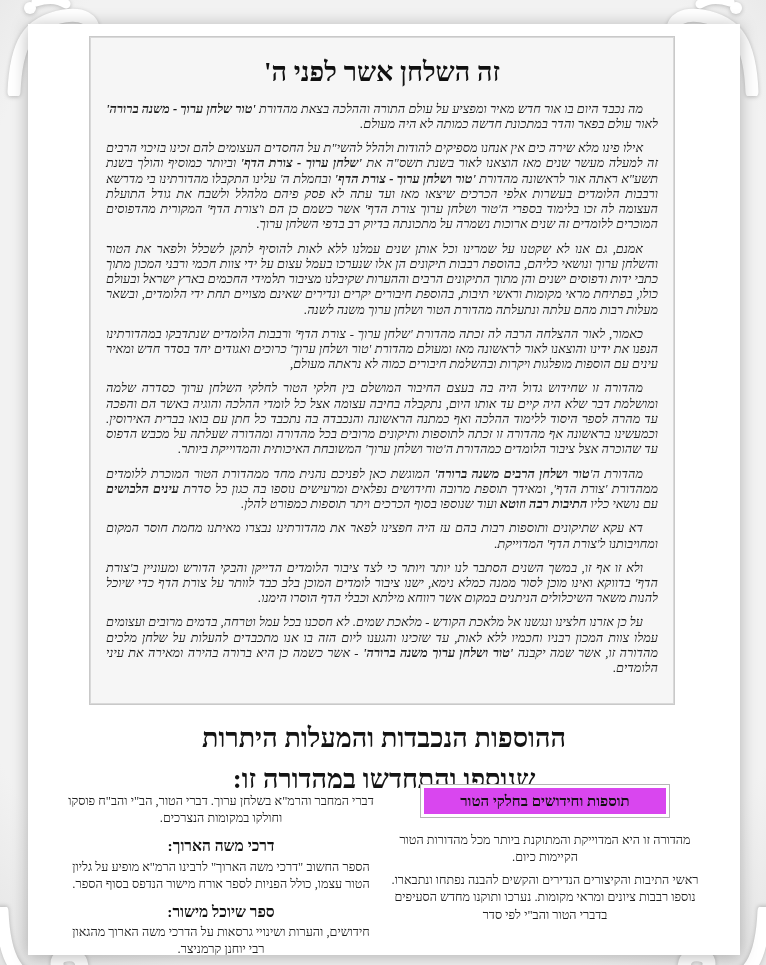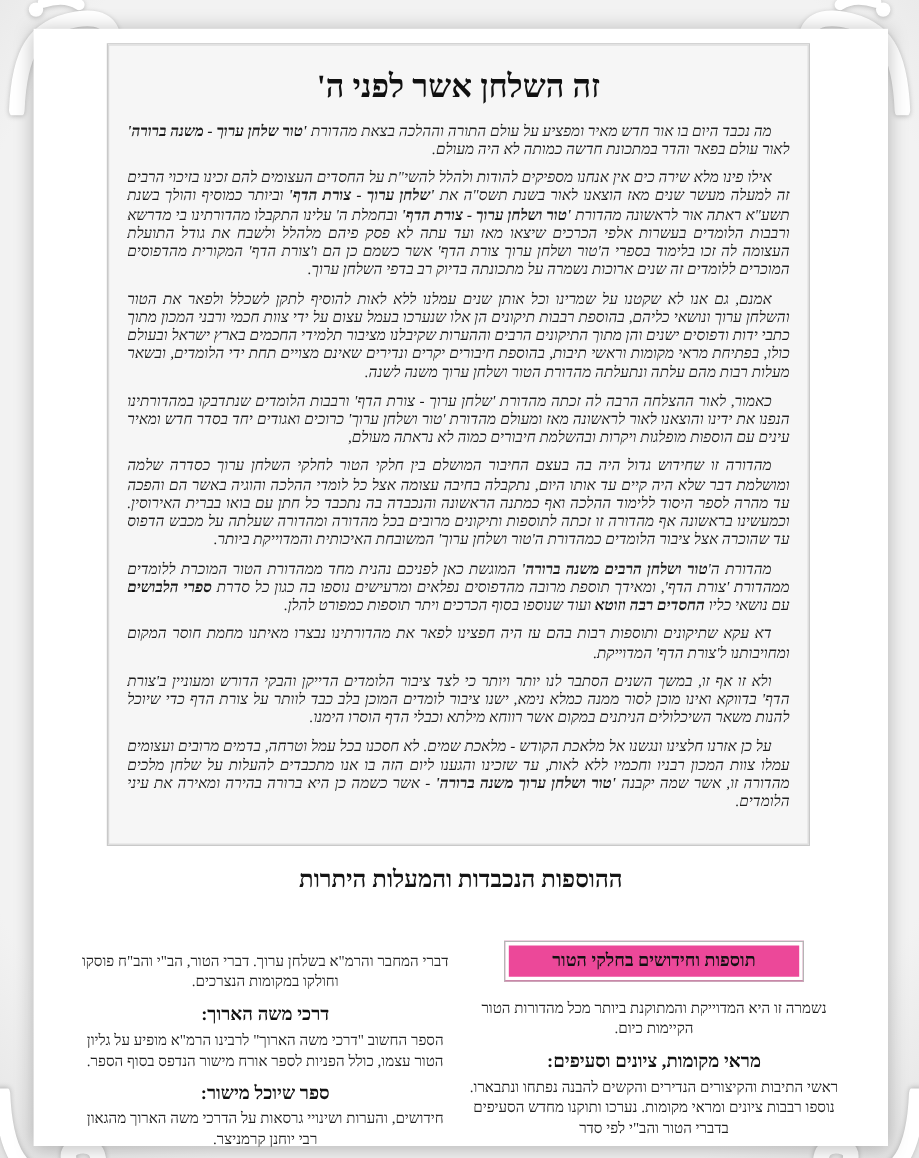--- a/index.html
+++ b/index.html
@@ -39,32 +39,32 @@
   }
   .intro-paragraphs p{
     margin:0 0 9px;color:var(--text);
     font-size:12.7px;line-height:1.2;
     text-align:justify;text-indent:15px;font-style:italic;
   }
   .intro-paragraphs p b{font-weight:bold;}
   
   .additions-heading{
     position:absolute;top:694px;left:0;width:100%;text-align:center;
-    color:#141414;font-size:20px;font-weight:bold;line-height:1.5;
+    color:#141414;font-size:27px;font-weight:bold;line-height:1.5;
   }
   .columns{
     position:absolute;top:760px;left:40px;width:634px;
     display:flex;gap:14px;
   }
   .col{box-sizing:border-box;}
   .col-right{width:314px;}
   .col-left{width:306px;padding-top:9px;}
   .box-title{
     box-sizing:border-box;width:250px;height:34px;margin:0 auto 14px;
-    background:#ec4899;border:1px solid #b5b5b5;box-shadow:inset 0 0 0 3px #fff;
+    background:#d946ef;border:1px solid #b5b5b5;box-shadow:inset 0 0 0 3px #fff;
     text-align:center;font-size:15px;font-weight:bold;line-height:32px;color:#111;
   }
   .col h3{
     margin:9px 0 3px;text-align:center;color:#111;
     font-size:15.5px;font-weight:bold;line-height:1.25;
   }
   .col p{
     margin:0 0 6px;color:#1e1e1e;
     font-size:12.6px;line-height:1.36;text-align:center;
   }
@@ -101,38 +101,38 @@
 
   <div class="text-box">
     <div class="text-box-inner">
       <h1 class="main-title">זה השלחן אשר לפני ה'</h1>
       <div class="intro-paragraphs">
           <p><span>מה נכבד היום בו אור חדש מאיר ומפציע על עולם התורה וההלכה בצאת מהדורת </span><b>'טור שלחן ערוך - משנה ברורה'</b><span> לאור עולם בפאר והדר במתכונת חדשה כמותה לא היה מעולם.</span></p>
           <p><span>אילו פינו מלא שירה כים אין אנחנו מספיקים להודות ולהלל להשי"ת על החסדים העצומים להם זכינו בזיכוי הרבים זה למעלה מעשר שנים מאז הוצאנו לאור בשנת תשס"ה את </span><b>'שלחן ערוך - צורת הדף'</b><span> וביותר כמוסיף והולך בשנת תשע"א ראתה אור לראשונה מהדורת </span><b>'טור ושלחן ערוך - צורת הדף'</b><span> ובחמלת ה' עלינו התקבלו מהדורתינו בי מדרשא ורבבות הלומדים בעשרות אלפי הכרכים שיצאו מאז ועד עתה לא פסק פיהם מלהלל ולשבח את גודל התועלת העצומה לה זכו בלימוד בספרי ה'טור ושלחן ערוך צורת הדף' אשר כשמם כן הם ו'צורת הדף' המקורית מהדפוסים המוכרים ללומדים זה שנים ארוכות נשמרה על מתכונתה בדיוק רב בדפי השלחן ערוך.</span></p>
           <p><span>אמנם, גם אנו לא שקטנו על שמרינו וכל אותן שנים עמלנו ללא לאות להוסיף לתקן לשכלל ולפאר את הטור והשלחן ערוך ונושאי כליהם, בהוספת רבבות תיקונים הן אלו שנערכו בעמל עצום על ידי צוות חכמי ורבני המכון מתוך כתבי ידות ודפוסים ישנים והן מתוך התיקונים הרבים וההערות שקיבלנו מציבור תלמידי החכמים בארץ ישראל ובעולם כולו, בפתיחת מראי מקומות וראשי תיבות, בהוספת חיבורים יקרים ונדירים שאינם מצויים תחת ידי הלומדים, ובשאר מעלות רבות מהם עלתה ונתעלתה מהדורת הטור ושלחן ערוך משנה לשנה.</span></p>
           <p><span>כאמור, לאור ההצלחה הרבה לה זכתה מהדורת 'שלחן ערוך - צורת הדף' ורבבות הלומדים שנתדבקו במהדורתינו הנפנו את ידינו והוצאנו לאור לראשונה מאז ומעולם מהדורת 'טור ושלחן ערוך' כרוכים ואגודים יחד בסדר חדש ומאיר עינים עם הוספות מופלגות ויקרות ובהשלמת חיבורים כמוה לא נראתה מעולם,</span></p>
           <p><span>מהדורה זו שחידוש גדול היה בה בעצם החיבור המושלם בין חלקי הטור לחלקי השלחן ערוך כסדרה שלמה ומושלמת דבר שלא היה קיים עד אותו היום, נתקבלה בחיבה עצומה אצל כל לומדי ההלכה והוגיה באשר הם והפכה עד מהרה לספר היסוד ללימוד ההלכה ואף כמתנה הראשונה והנכבדה בה נתכבד כל חתן עם בואו בברית האירוסין. וכמעשינו בראשונה אף מהדורה זו זכתה לתוספות ותיקונים מרובים בכל מהדורה ומהדורה שעלתה על מכבש הדפוס עד שהוכרה אצל ציבור הלומדים כמהדורת ה'טור ושלחן ערוך' המשובחת האיכותית והמדוייקת ביותר.</span></p>
-          <p><span>מהדורת ה'</span><b>טור ושלחן הרבים משנה ברורה'</b><span> המוגשת כאן לפניכם נהנית מחד ממהדורת הטור המוכרת ללומדים ממהדורת 'צורת הדף', ומאידך תוספת מרובה מהדפוסים נפלאים ומרעישים נוספו בה כגון כל סדרת </span><b>ספרי הלבושים</b><span> עם נושאי כליו </span><b>החסדים רבה וזוטא</b><span> ועוד שנוספו בסוף הכרכים ויתר תוספות כמפורט להלן.</span></p>
+          <p><span>מהדורת ה'</span><b>טור ושלחן הרבים משנה ברורה'</b><span> המוגשת כאן לפניכם נהנית מחד ממהדורת הטור המוכרת ללומדים ממהדורת 'צורת הדף', ומאידך תוספת מרובה וחידושים נפלאים ומרעישים נוספו בה כגון כל סדרת </span><b>עינים הלבושים</b><span> עם נושאי כליו </span><b>התיבות רבה וזוטא</b><span> ועוד שנוספו בסוף הכרכים ויתר תוספות כמפורט להלן.</span></p>
           <p><span>דא עקא שתיקונים ותוספות רבות בהם עז היה חפצינו לפאר את מהדורתינו נבצרו מאיתנו מחמת חוסר המקום ומחויבותנו ל'צורת הדף' המדוייקת.</span></p>
           <p><span>ולא זו אף זו, במשך השנים הסתבר לנו יותר ויותר כי לצד ציבור הלומדים הדייקן והבקי הדורש ומעוניין ב'צורת הדף' בדווקא ואינו מוכן לסור ממנה כמלא נימא, ישנו ציבור לומדים המוכן בלב כבד לוותר על צורת הדף כדי שיוכל להנות משאר השיכלולים הניתנים במקום אשר רווחא מילתא וכבלי הדף הוסרו הימנו.</span></p>
           <p><span>על כן אזרנו חלצינו ונגשנו אל מלאכת הקודש - מלאכת שמים. לא חסכנו בכל עמל וטרחה, בדמים מרובים ועצומים עמלו צוות המכון רבניו וחכמיו ללא לאות, עד שזכינו והגענו ליום הזה בו אנו מתכבדים להעלות על שלחן מלכים מהדורה זו, אשר שמה יקבנה </span><b>'טור ושלחן ערוך משנה ברורה'</b><span> - אשר כשמה כן היא ברורה בהירה ומאירה את עיני הלומדים.</span></p>
         </div>
     </div>
   </div>
 
   <div class="additions-heading">
     <div>ההוספות הנכבדות והמעלות היתרות</div>
+    <div>שנוספו והתחדשו במהדורה זו:</div>
   </div>
 
   <div class="columns">
     <div class="col col-right">
       <div class="box-title">תוספות וחידושים בחלקי הטור</div>
       <div>
-          <p>נשמרה זו היא המדוייקת והמתוקנת ביותר מכל מהדורות הטור הקיימות כיום.</p>
-          <h3>מראי מקומות, ציונים וסעיפים:</h3>
+          <p>מהדורה זו היא המדוייקת והמתוקנת ביותר מכל מהדורות הטור הקיימות כיום.</p>
           <p>ראשי התיבות והקיצורים הנדירים והקשים להבנה נפתחו ונתבארו. נוספו רבבות ציונים ומראי מקומות. נערכו ותוקנו מחדש הסעיפים בדברי הטור והב"י לפי סדר</p>
         </div>
     </div>
     <div class="col col-left">
       <p class="lead">דברי המחבר והרמ"א בשלחן ערוך. דברי הטור, הב"י והב"ח פוסקו וחולקו במקומות הנצרכים.</p>
       <div>
           <h3>דרכי משה הארוך:</h3>
           <p>הספר החשוב "דרכי משה הארוך" לרבינו הרמ"א מופיע על גליון הטור עצמו, כולל הפניות לספר אורח מישור הנדפס בסוף הספר.</p>
           <h3>ספר שיוכל מישור:</h3>
           <p>חידושים, והערות ושינויי גרסאות על הדרכי משה הארוך מהגאון רבי יוחנן קרמניצר.</p>

